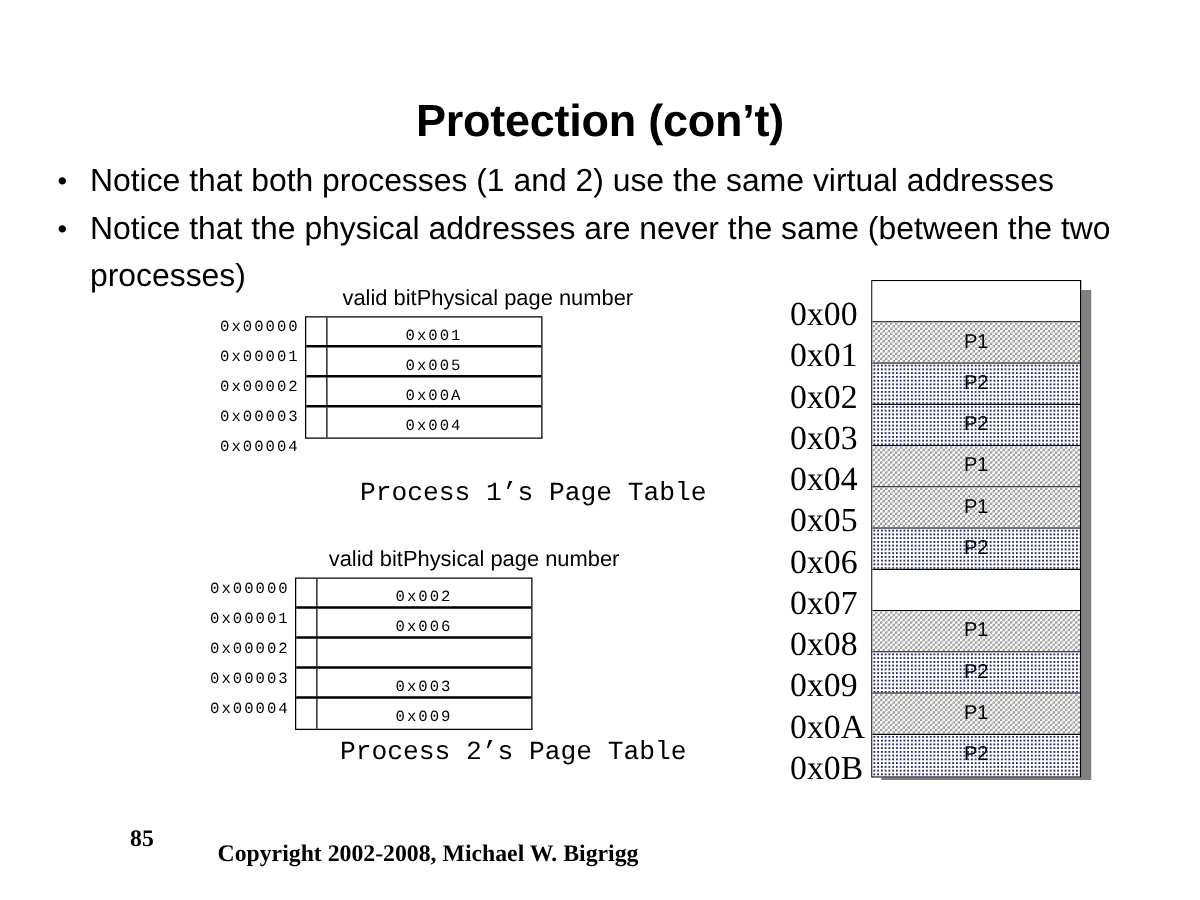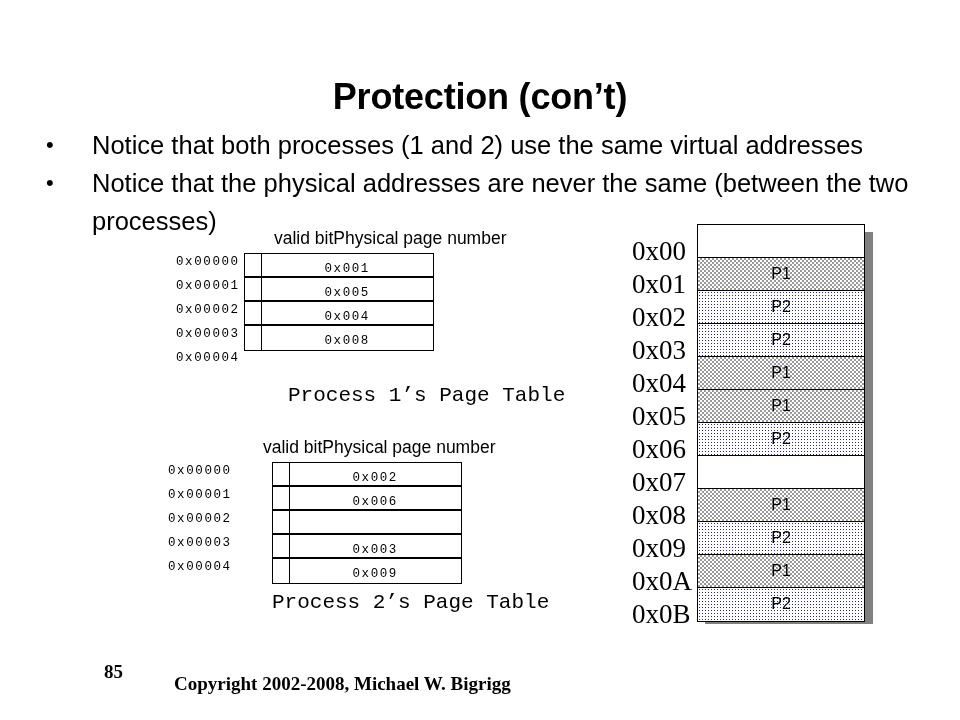--- a/index.html
+++ b/index.html
@@ -48,21 +48,20 @@
     width: 36px;
     flex: 0 0 36px;
     text-align: left;
     padding-left: 10px;
     box-sizing: border-box;
     font-size: 22px;
     line-height: 38px;
   }
   .bullet-text {
     flex: 1 1 auto;
-    margin-left: 20px;
   }
 
   
   .page-table-group {
     position: absolute;
   }
   #pt1-group { top: 228px; left: 176px; }
   #pt2-group { top: 437px; left: 168px; }
 
   .pt-header {
@@ -122,21 +121,21 @@
     flex: 1 1 auto;
     text-align: center;
     font-family: "Liberation Mono", monospace;
     font-size: 12.5px;
     letter-spacing: 1.6px;
     white-space: pre;
     line-height: 30px;
     box-sizing: border-box;
   }
   #pt1-grid { width: 188px; }
-  #pt2-grid { width: 188px; margin-left: 36px; }
+  #pt2-grid { width: 188px; }
 
   .pt-caption {
     position: absolute;
     font-size: 21px;
     line-height: 24px;
     white-space: nowrap;
     font-family: Liberation Mono, monospace;
   }
   #pt1-caption { top: 384px; left: 288px; }
   #pt2-caption { top: 591px; left: 272px; }
@@ -260,25 +259,25 @@
       <div class="pt-row">
         <div class="pt-validbit"></div>
         <div class="pt-ppn">0x001</div>
       </div>
       <div class="pt-row">
         <div class="pt-validbit"></div>
         <div class="pt-ppn">0x005</div>
       </div>
       <div class="pt-row">
         <div class="pt-validbit"></div>
+        <div class="pt-ppn">0x00A</div>
+      </div>
+      <div class="pt-row">
+        <div class="pt-validbit"></div>
         <div class="pt-ppn">0x004</div>
-      </div>
-      <div class="pt-row">
-        <div class="pt-validbit"></div>
-        <div class="pt-ppn">0x008</div>
       </div>
     </div>
   </div>
 </div>
 <div class="pt-caption" id="pt1-caption">Process 1’s Page Table</div>
 
 <div class="page-table-group" id="pt2-group">
   <div class="pt-header" id="pt2-header">valid bitPhysical page number</div>
   <div class="pt-body">
     <div class="pt-vaddr-col">

